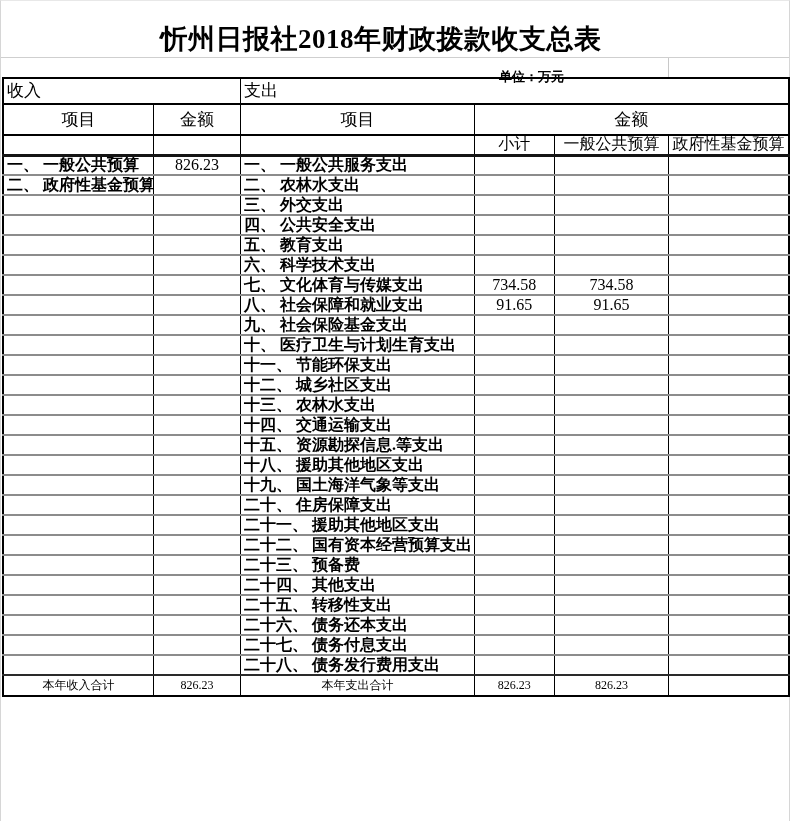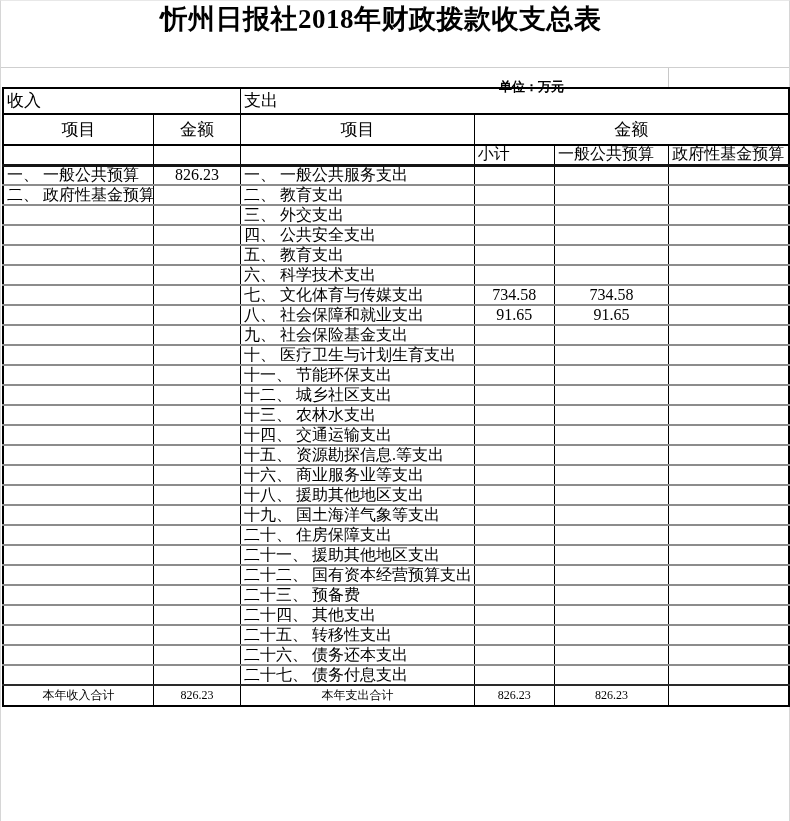--- a/index.html
+++ b/index.html
@@ -6,23 +6,23 @@
   body {
     width:790px; height:821px; overflow:hidden;
     font-family:"Liberation Serif","DejaVu Serif",serif;
     color:#000;
   }
   .sheet { position:relative; width:790px; height:821px; background:#fff;
            box-sizing:border-box; border-left:1px solid #d6d6d6; border-right:1px solid #d6d6d6; border-top:1px solid #e8e8e8; }
 
   
   .title-block {
-    height:67px; box-sizing:border-box;
+    height:57px; box-sizing:border-box;
     border-bottom:1px solid #cfcfcf;
-    display:flex; align-items:flex-start; justify-content:center;
+    display:flex; align-items:flex-end; justify-content:center;
     padding-right:28px;
   }
   .title { font-weight:bold; font-size:27px; letter-spacing:0.5px; white-space:nowrap; }
 
   
   .unit-row { position:relative; height:19px; box-sizing:border-box; }
   .unit-divider { position:absolute; left:667px; top:0; width:1px; height:19px; background:#c8c8c8; }
   .unit-label { position:absolute; left:498px; top:10px; font-weight:bold; font-size:13px; line-height:17px; white-space:nowrap; }
 
   
@@ -32,23 +32,23 @@
     border:2px solid #000;
   }
   table.fin td {
     box-sizing:border-box; padding:0 3px;
     vertical-align:middle; line-height:1.05;
     overflow:hidden; white-space:nowrap;
   }
   table.fin td + td { border-left:1px solid #000; }
   tr.hdr1 td { height:26px; font-size:17px; border-bottom:2px solid #000; }
   tr.hdr2 td { height:31px; font-size:17px; text-align:center; border-bottom:2px solid #000; }
-  tr.hdr3 td { height:20px; font-size:16px; border-bottom:3px solid #141414; }
+  tr.hdr3 td { height:20px; font-size:16px; text-align:center; border-bottom:3px solid #141414; }
   tr.data td { height:20px; font-size:16px; border-top:2px solid #8c8c8c; }
-  tr.data td.left { text-align:left; }
+  tr.data td.left { text-align:left;font-weight:bold; }
   td.num { text-align:center; font-size:15px; font-family:"Liberation Serif","DejaVu Serif",serif; }
   tr.total td { height:21px; font-size:12px; border-top:2px solid #2a2a2a; }
   td.ctr { text-align:center; }
 </style>
 </head>
 <body>
 
 <div class="sheet">
 
   <div class="title-block">
@@ -94,21 +94,21 @@
     <td class="left">一、 一般公共预算</td>
     <td class="num">826.23</td>
     <td class="left">一、 一般公共服务支出</td>
     <td class="num"></td>
     <td class="num"></td>
     <td class="num"></td>
   </tr>
         <tr class="data">
     <td class="left">二、 政府性基金预算</td>
     <td class="num"></td>
-    <td class="left">二、 教育支出</td>
+    <td class="left">二、 农林水支出</td>
     <td class="num"></td>
     <td class="num"></td>
     <td class="num"></td>
   </tr>
         <tr class="data">
     <td class="left"></td>
     <td class="num"></td>
     <td class="left">三、 外交支出</td>
     <td class="num"></td>
     <td class="num"></td>
@@ -206,28 +206,20 @@
     <td class="left"></td>
     <td class="num"></td>
     <td class="left">十五、 资源勘探信息.等支出</td>
     <td class="num"></td>
     <td class="num"></td>
     <td class="num"></td>
   </tr>
         <tr class="data">
     <td class="left"></td>
     <td class="num"></td>
-    <td class="left">十六、 商业服务业等支出</td>
-    <td class="num"></td>
-    <td class="num"></td>
-    <td class="num"></td>
-  </tr>
-        <tr class="data">
-    <td class="left"></td>
-    <td class="num"></td>
     <td class="left">十八、 援助其他地区支出</td>
     <td class="num"></td>
     <td class="num"></td>
     <td class="num"></td>
   </tr>
         <tr class="data">
     <td class="left"></td>
     <td class="num"></td>
     <td class="left">十九、 国土海洋气象等支出</td>
     <td class="num"></td>
@@ -287,20 +279,28 @@
     <td class="num"></td>
     <td class="left">二十六、 债务还本支出</td>
     <td class="num"></td>
     <td class="num"></td>
     <td class="num"></td>
   </tr>
         <tr class="data">
     <td class="left"></td>
     <td class="num"></td>
     <td class="left">二十七、 债务付息支出</td>
+    <td class="num"></td>
+    <td class="num"></td>
+    <td class="num"></td>
+  </tr>
+        <tr class="data">
+    <td class="left"></td>
+    <td class="num"></td>
+    <td class="left">二十八、 债务发行费用支出</td>
     <td class="num"></td>
     <td class="num"></td>
     <td class="num"></td>
   </tr>
       </tbody>
     <tbody>
       <tr class="total">
         <td class="ctr">本年收入合计</td>
         <td class="num">826.23</td>
         <td class="ctr">本年支出合计</td>

